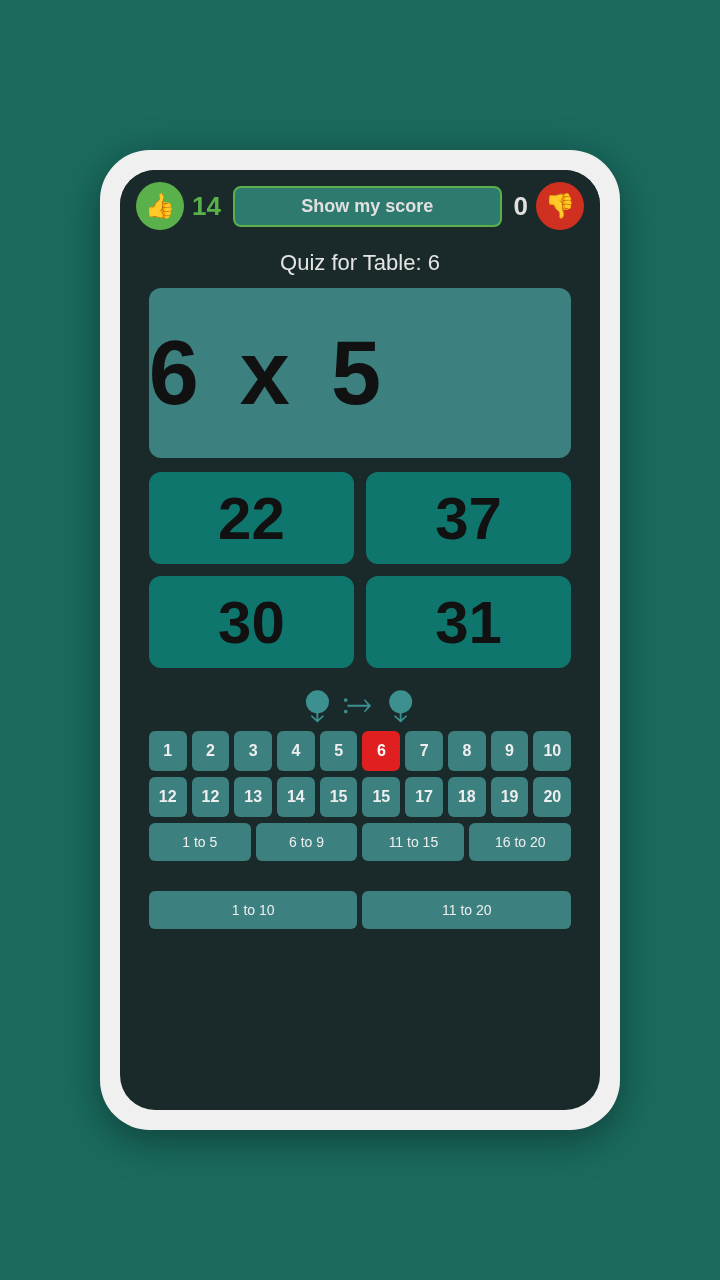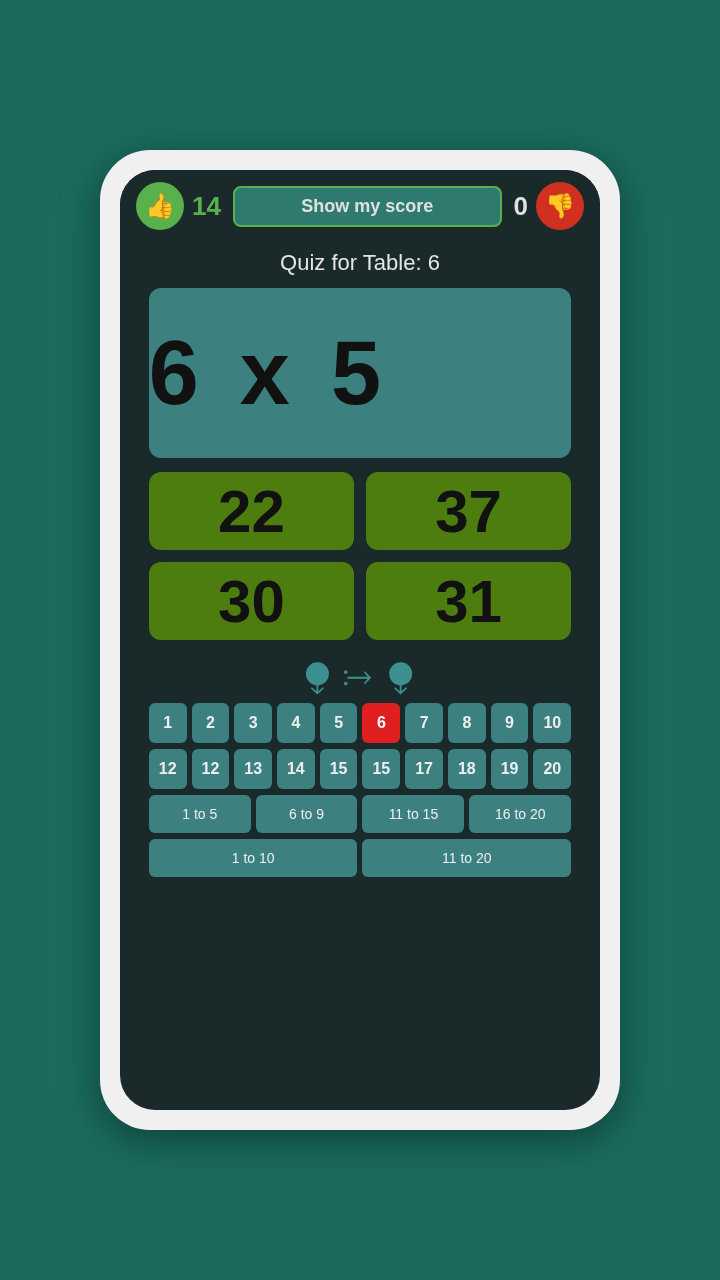--- a/index.html
+++ b/index.html
@@ -133,23 +133,23 @@
     
     .answers-grid {
       width: 88%;
       display: grid;
       grid-template-columns: 1fr 1fr;
       gap: 12px;
       margin-bottom: 16px;
     }
 
     .answer-btn {
-      background: #4d7c0f;
+      background: #0f766e;
       border-radius: 12px;
-      height: 78px;
+      height: 92px;
       display: flex;
       align-items: center;
       justify-content: center;
       font-size: 60px;
       font-weight: bold;
       color: #111;
       cursor: pointer;
       border: none;
     }
 
@@ -188,21 +188,21 @@
       background: #e02020;
       color: white;
     }
 
     
     .range-row {
       width: 88%;
       display: grid;
       grid-template-columns: 1fr 1fr 1fr 1fr;
       gap: 5px;
-      margin-bottom: 6px;
+      margin-bottom: 18px;
     }
 
     .range-btn {
       background: #3d8080;
       border-radius: 6px;
       height: 38px;
       display: flex;
       align-items: center;
       justify-content: center;
       font-size: 14px;
@@ -211,20 +211,21 @@
       border: none;
     }
 
     
     .range-row2 {
       width: 88%;
       display: grid;
       grid-template-columns: 1fr 1fr;
       gap: 5px;
       margin-bottom: 6px;
+      margin-top: 12px;
     }
   </style>
 </head>
 <body>
 
 <div class="phone">
   <div class="screen">
 
     <div class="header">
       <button class="thumbs-up-btn">

